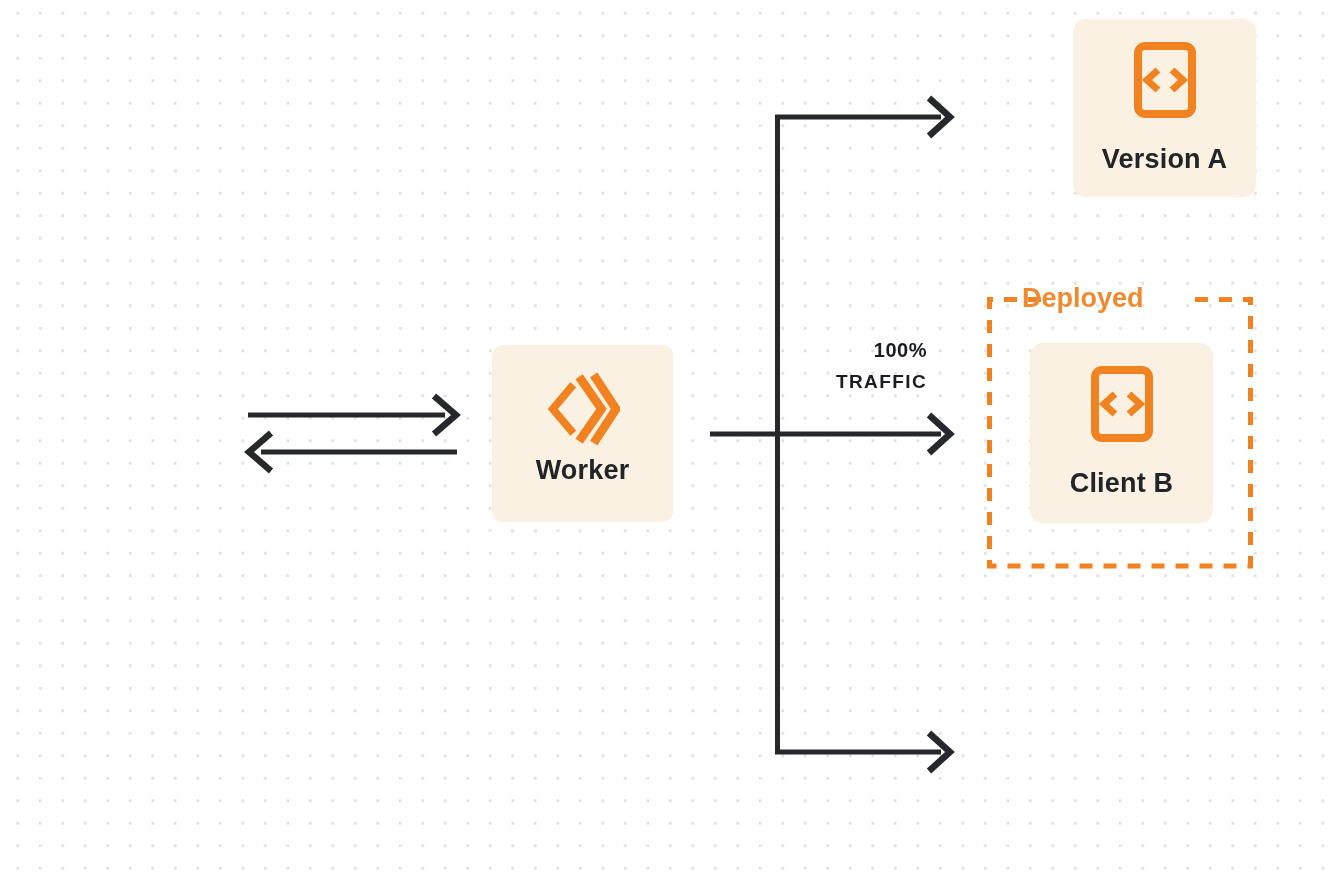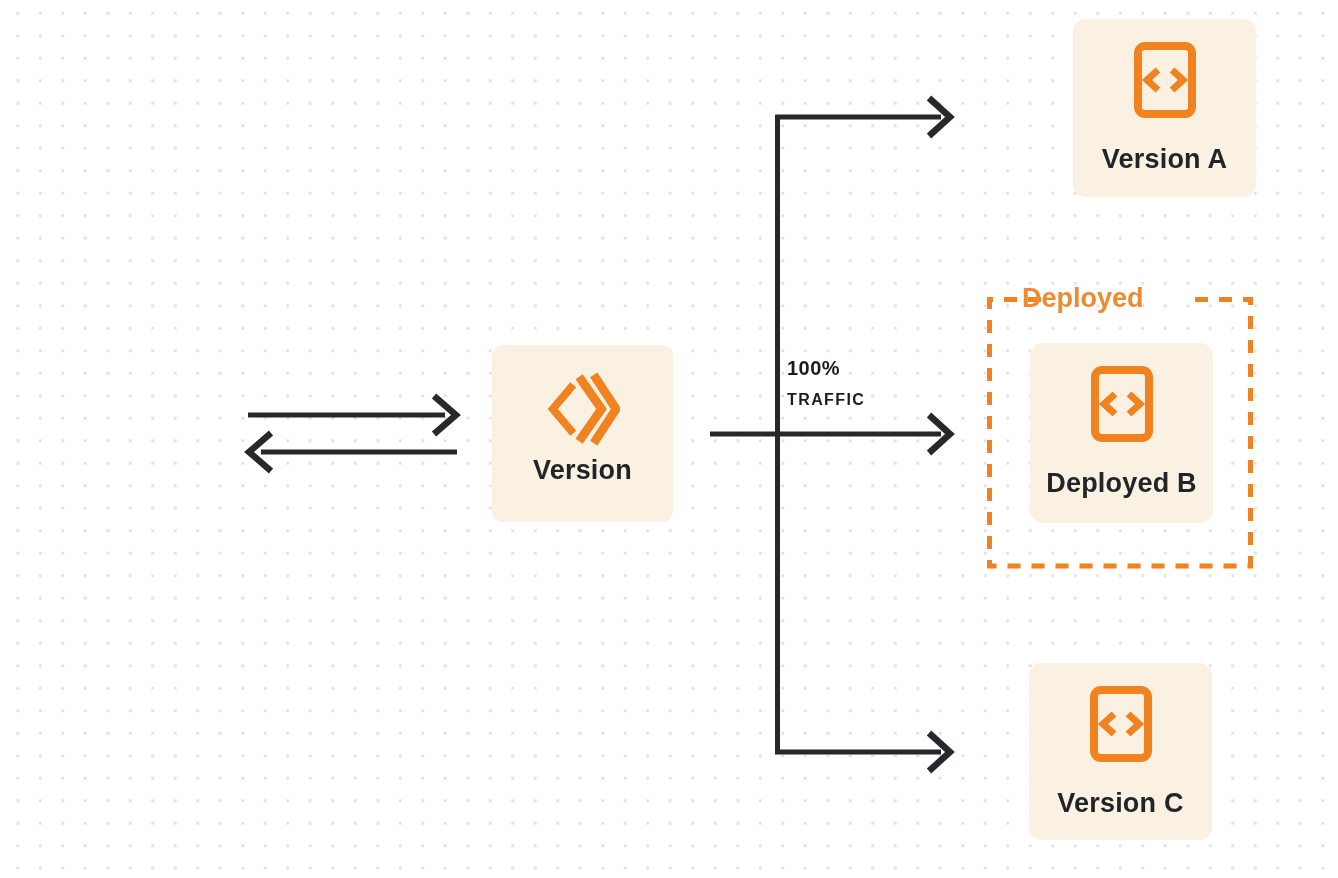--- a/index.html
+++ b/index.html
@@ -67,28 +67,28 @@
     left: 1022px; top: 284px;
     width: 200px;
     font-size: 27px;
     font-weight: 700;
     color: #ee8a30;
     line-height: 28px;
   }
 
   .traffic-label {
     position: absolute;
-    left: 787px; top: 353px;
+    left: 787px; top: 335px;
     width: 140px;
-    text-align: left;
+    text-align: right;
     color: #1b1d21;
     font-weight: 700;
   }
   .traffic-line1 { font-size: 20px; line-height: 31px; letter-spacing: 0.5px; }
-  .traffic-line2 { font-size: 16px; line-height: 31px; letter-spacing: 1.4px; }
+  .traffic-line2 { font-size: 19px; line-height: 31px; letter-spacing: 1.4px; }
 </style>
 </head>
 <body>
 
 <div class="canvas">
 
   <svg class="wires" width="1338" height="878" viewBox="0 0 1338 878" aria-hidden="true">
 
     <path class="wire" d="M248 415 H445"></path>
     <polyline class="wire-head" points="434,396 456,415 434,434"></polyline>
@@ -109,48 +109,40 @@
   </svg>
   <div class="deployed-label">Deployed</div>
 
 
   <div class="node worker-node">
     <svg width="74" height="74" viewBox="0 0 76 76" aria-hidden="true">
       <path d="M28 13 L7 38 L28 63" fill="none" stroke-width="8" stroke-linejoin="miter" stroke="#f0821f"></path>
       <path d="M34 5 L57 38 L34 71" fill="none" stroke-width="9" stroke-linejoin="miter" stroke="#f0821f"></path>
       <path d="M49 3 L72 38 L49 73" fill="none" stroke-width="9" stroke-linejoin="miter" stroke="#f0821f"></path>
     </svg>
-    <span class="node-label">Version</span>
+    <span class="node-label">Worker</span>
   </div>
 
   <div class="node version-node va">
     <svg width="62" height="76" viewBox="0 0 62 76" aria-hidden="true">
       <rect x="4" y="4" width="54" height="68" rx="7" fill="none" stroke-width="8" stroke="#f0821f"></rect>
       <polyline points="24,28 13,38 24,48" fill="none" stroke-width="7" stroke-linejoin="miter" stroke="#f0821f"></polyline>
       <polyline points="38,28 49,38 38,48" fill="none" stroke-width="7" stroke-linejoin="miter" stroke="#f0821f"></polyline>
     </svg>
     <span class="node-label">Version A</span>
   </div>
 
   <div class="node version-node vb">
     <svg width="62" height="76" viewBox="0 0 62 76" aria-hidden="true">
       <rect x="4" y="4" width="54" height="68" rx="7" fill="none" stroke-width="8" stroke="#f0821f"></rect>
       <polyline points="24,28 13,38 24,48" fill="none" stroke-width="7" stroke-linejoin="miter" stroke="#f0821f"></polyline>
       <polyline points="38,28 49,38 38,48" fill="none" stroke-width="7" stroke-linejoin="miter" stroke="#f0821f"></polyline>
     </svg>
-    <span class="node-label">Deployed B</span>
+    <span class="node-label">Client B</span>
   </div>
 
-  <div class="node version-node vc">
-    <svg width="62" height="76" viewBox="0 0 62 76" aria-hidden="true">
-      <rect x="4" y="4" width="54" height="68" rx="7" fill="none" stroke-width="8" stroke="#f0821f"></rect>
-      <polyline points="24,28 13,38 24,48" fill="none" stroke-width="7" stroke-linejoin="miter" stroke="#f0821f"></polyline>
-      <polyline points="38,28 49,38 38,48" fill="none" stroke-width="7" stroke-linejoin="miter" stroke="#f0821f"></polyline>
-    </svg>
-    <span class="node-label">Version C</span>
-  </div>
 
   <div class="traffic-label">
     <div class="traffic-line1">100%</div>
     <div class="traffic-line2">TRAFFIC</div>
   </div>
 
 </div>
 
 </body></html>

